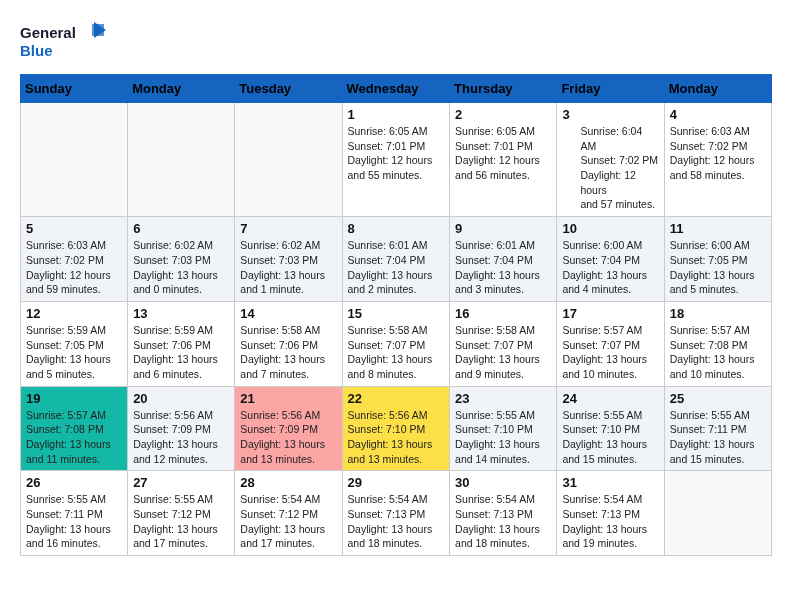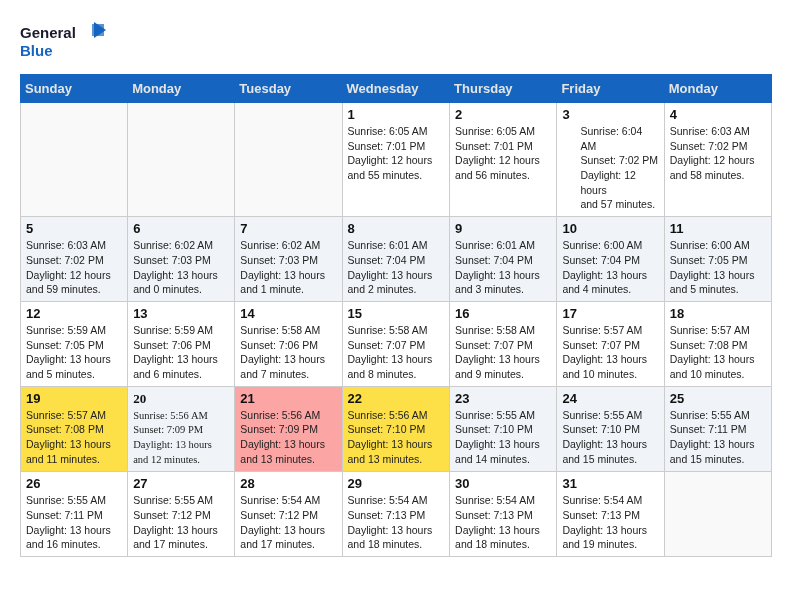--- a/index.html
+++ b/index.html
@@ -34,21 +34,21 @@
       font-size: 16px;
       color: #333;
     }
     table {
       width: 100%;
       border-collapse: collapse;
       font-size: 11px;
     }
     thead th {
       background-color: #1565c0;
-      color: #e5e5e5;
+      color: #000000;
       padding: 6px 4px;
       text-align: left;
       font-size: 13px;
       font-weight: bold;
       border: 1px solid #1565c0;
     }
     td {
       border: 1px solid #ccc;
       vertical-align: top;
       padding: 4px 5px;
@@ -234,28 +234,28 @@
         </td>
         <td>
           <div class="day-num">18</div>
           <div class="day-info" style="white-space: pre-line;">Sunrise: 5:57 AM
 Sunset: 7:08 PM
 Daylight: 13 hours
 and 10 minutes.</div>
         </td>
       </tr>
       <tr>
-        <td style="background: #fde047;">
+        <td style="background: #14b8a6;">
           <div class="day-num">19</div>
           <div class="day-info" style="white-space: pre-line;">Sunrise: 5:57 AM
 Sunset: 7:08 PM
 Daylight: 13 hours
 and 11 minutes.</div>
         </td>
-        <td style="background: rgb(240, 244, 248); font-family: Liberation Serif, serif;">
+        <td style="background: rgb(240, 244, 248);">
           <div class="day-num">20</div>
           <div class="day-info" style="white-space: pre-line;">Sunrise: 5:56 AM
 Sunset: 7:09 PM
 Daylight: 13 hours
 and 12 minutes.</div>
         </td>
         <td style="background: #fca5a5;">
           <div class="day-num">21</div>
           <div class="day-info" style="white-space: pre-line;">Sunrise: 5:56 AM
 Sunset: 7:09 PM

